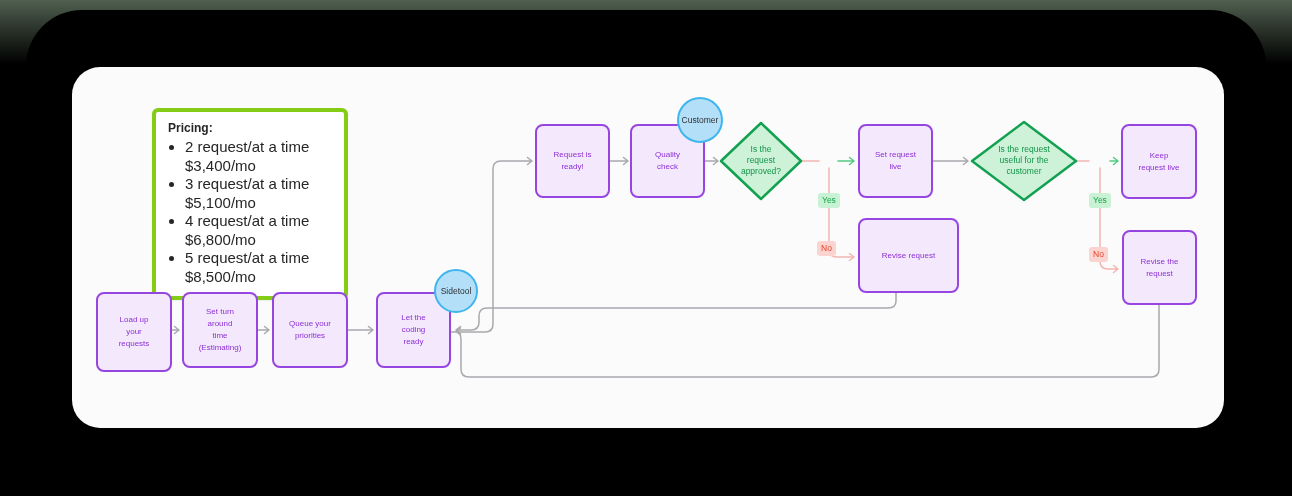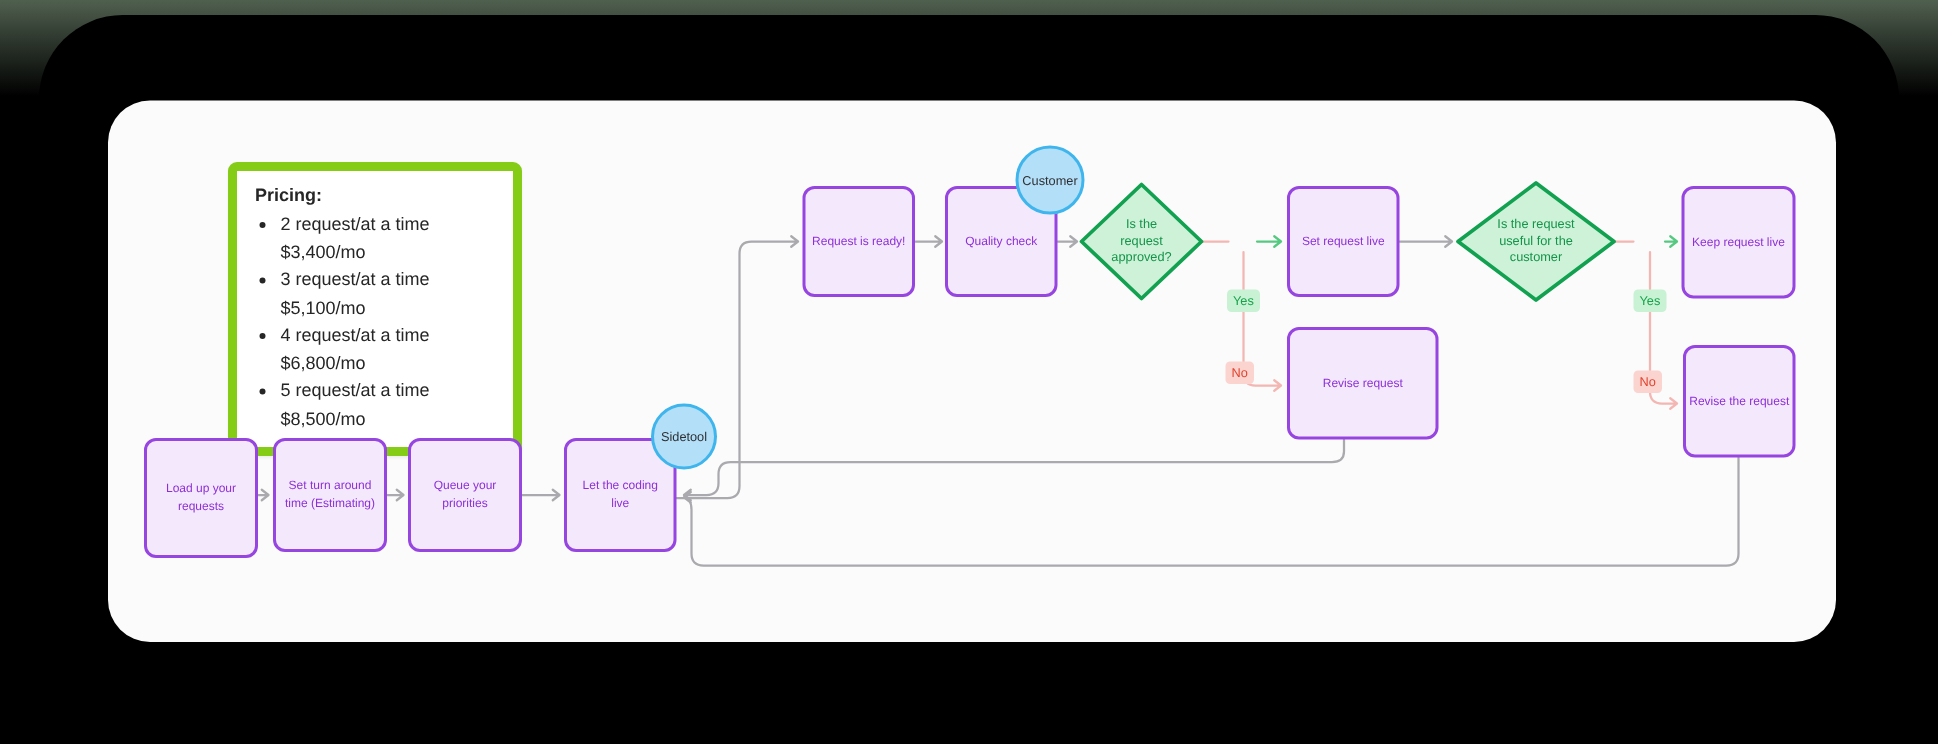--- a/index.html
+++ b/index.html
@@ -10,40 +10,40 @@
   .window{position:absolute;left:26px;top:10px;width:1240px;height:486px;
           background:#000;border-radius:56px 56px 0 0;}
   .canvas{position:absolute;left:72px;top:67px;width:1152px;height:361px;
           background:#fbfbfb;border-radius:28px;}
   .layer{position:absolute;left:0;top:0;width:1152px;height:361px;}
   svg.layer{z-index:1;}
 
   .node{position:absolute;z-index:2;background:#f4e9fc;border:2px solid #9745e0;
         border-radius:8px;color:#8d2fd6;font-size:8px;line-height:1.5;
         display:flex;align-items:center;justify-content:center;text-align:center;
-        padding:2px;box-sizing:border-box;white-space:pre-line;}
+        padding:13px;box-sizing:border-box;white-space:pre-line;}
   .diamond-label{position:absolute;z-index:2;color:#149449;font-size:8.5px;line-height:1.3;
         text-align:center;white-space:pre-line;}
   .tag{position:absolute;z-index:3;font-size:8.5px;line-height:1;border-radius:3px;
         padding:3px 4px;display:flex;align-items:center;justify-content:center;margin-top:40px;}
   .tag.yes{background:#c9f2d5;color:#17a34a;}
   .tag.no{background:#fbd4d0;color:#e0442e;}
   .actor{position:absolute;z-index:4;border-radius:50%;background:#b3e0f8;
         border:2px solid #3fb5ed;color:#2f2f33;font-size:8.5px;box-sizing:border-box;
         display:flex;align-items:center;justify-content:center;text-align:center;}
   .linear-bar{position:absolute;z-index:2;background:#f0dbfa;border:1.5px solid #c873ef;
         border-radius:4px;color:#3f3f46;font-size:9px;box-sizing:border-box;
         display:flex;align-items:center;justify-content:center;}
   .pricing{position:absolute;z-index:2;left:80px;top:41px;width:196px;
-        background:#fff;border:6px solid #84cc16;border-radius:6px;
+        background:#fff;border:4px solid #84cc16;border-radius:6px;
         box-shadow:0 1px 2px rgba(0,0,0,.06);padding:9px 12px 10px 12px;box-sizing:border-box;
         color:#262626;}
   .pricing .title{font-weight:bold;font-size:12px;margin-bottom:3px;}
   .pricing ul{margin:2px 0 0 4px;padding-left:13px;}
-  .pricing li{font-size:12px;line-height:18.5px;}
+  .pricing li{font-size:15px;line-height:18.5px;}
   path.con{fill:none;stroke-width:1.5;stroke-linecap:round;stroke-linejoin:round;}
 </style>
 </head>
 <body>
 
 <div class="stage">
   <div class="top-tint"></div>
   <div class="window"></div>
 
   <div class="canvas">
@@ -82,21 +82,21 @@
       </ul>
     </div>
 
     <div class="node" style="left:24px;top:225px;width:76px;height:80px;">Load up your
 requests</div>
     <div class="node" style="left:110px;top:225px;width:76px;height:76px;">Set turn around
 time (Estimating)</div>
     <div class="node" style="left:200px;top:225px;width:76px;height:76px;">Queue your
 priorities</div>
     <div class="node" style="left:304px;top:225px;width:75px;height:76px;">Let the coding
-live</div>
+ready</div>
     <div class="node" style="left:463px;top:57px;width:75px;height:74px;">Request is ready!</div>
     <div class="node" style="left:786px;top:57px;width:75px;height:74px;">Set request live</div>
     <div class="node" style="left:558px;top:57px;width:75px;height:74px;">Quality check</div>
     <div class="node" style="left:1049px;top:57px;width:76px;height:75px;">Keep request live</div>
     <div class="node" style="left:786px;top:151px;width:101px;height:75px;">Revise request</div>
     <div class="node" style="left:1050px;top:163px;width:75px;height:75px;">Revise the request</div>
 
     <div class="diamond-label" style="left:654px;top:77px;width:70px;">Is the
 request
 approved?</div>

